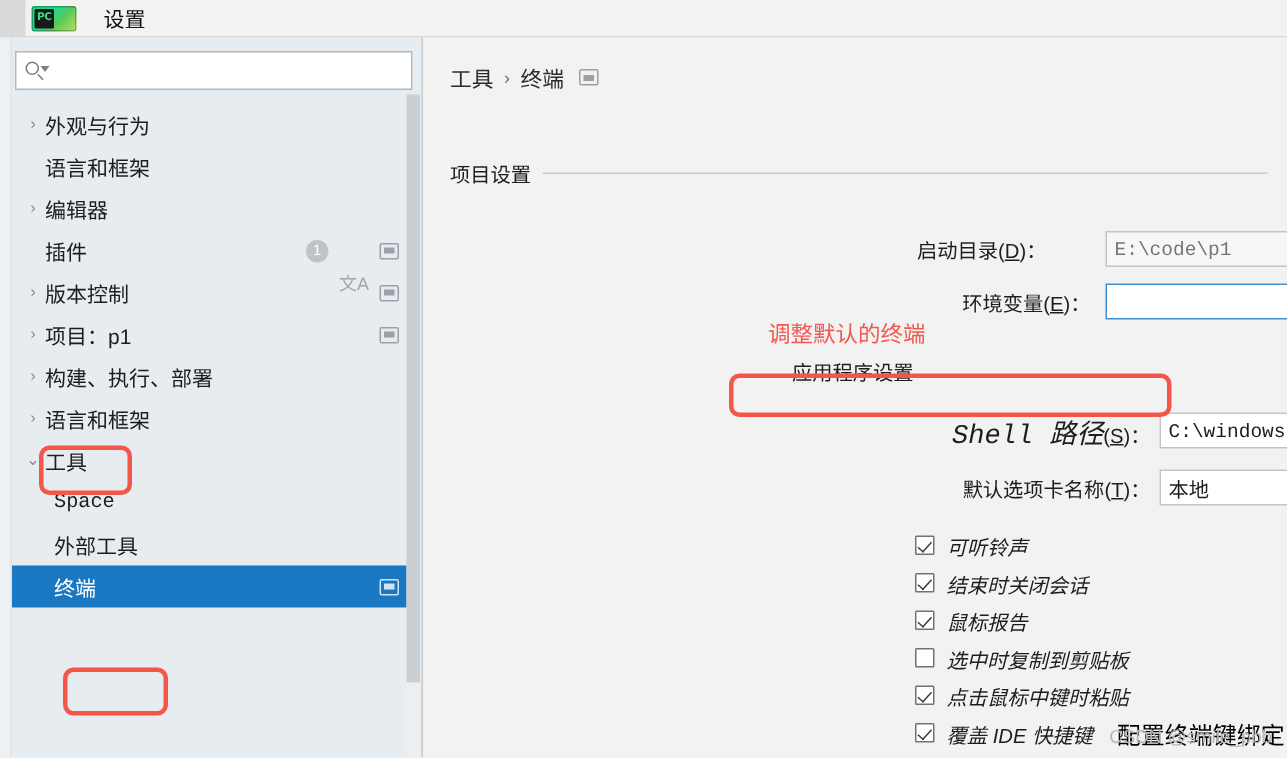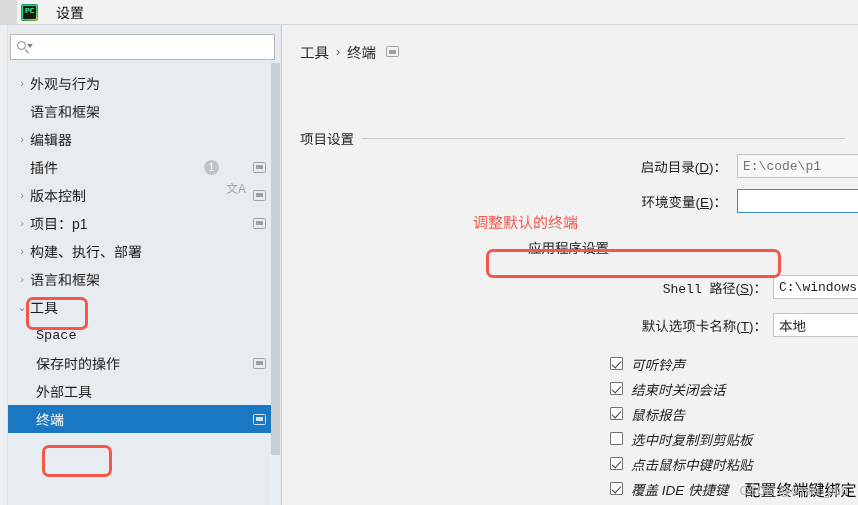--- a/index.html
+++ b/index.html
@@ -33,21 +33,21 @@
     border-bottom: 1px solid #d6d6d6;
     display: flex;
     align-items: center;
     box-sizing: border-box;
   }
   .tb-left-strip {
     width: 17px; height: 25px;
     background: #d9d9d9;
   }
   .pc-icon {
-    width: 17px; height: 17px;
+    width: 30px; height: 17px;
     margin-left: 4px;
     border-radius: 2px;
     background: linear-gradient(135deg, #21d789 0%, #21d789 38%, #5ac85a 62%, #b9e45c 100%);
     position: relative;
     box-shadow: inset 0 0 0 1px rgba(0,0,0,.25);
     flex: none;
   }
   .pc-icon::after {
     content: "";
     position: absolute;
@@ -284,39 +284,40 @@
     font-size: 13.5px;
     color: #1d1d1d;
     white-space: nowrap;
     padding-right: 8px;
   }
   .section-rule {
     flex: 1;
     height: 1px;
     background: #c8c8c8;
   }
-  #section-project { top: 103px; }
+  #section-project { top: 80px; }
   #section-app { top: 212px; flex-direction: column; }
 
   .field-row {
     position: absolute;
     display: flex;
     align-items: center;
     height: 24px;
   }
   .field-label {
     text-align: right;
     font-size: 13.5px;
     color: #1d1d1d;
     white-space: nowrap;
   }
   .field-label .mn { text-decoration: underline; }
   .field-label .mono {
     font-family: "Liberation Mono", "DejaVu Sans Mono", monospace;
-    font-size: 13px;
+    font-size: 18px;
+    font-style: italic;
   }
   .text-input {
     border: 1px solid #c3c3c3;
     background: #ffffff;
     height: 24px;
     box-sizing: border-box;
     font-family: "Liberation Mono", "DejaVu Sans Mono", monospace;
     font-size: 13px;
     color: #1d1d1d;
     padding: 0 5px;
@@ -329,21 +330,21 @@
   .text-input.focused {
     border: 1px solid #3d8fd1;
     background: #ffffff;
   }
   .text-input.cn {
     font-family: "Liberation Sans", sans-serif;
     font-size: 13.5px;
   }
 
   #row-startdir { left: 299px; top: 129px; }
-  #row-startdir .field-label { width: 145px; }
+  #row-startdir .field-label { width: 145px; text-align: center; }
   #row-startdir .text-input { width: 420px; margin-left: 10px; }
 
   #row-envvars { left: 299px; top: 164px; }
   #row-envvars .field-label { width: 145px; }
   #row-envvars .text-input { width: 420px; margin-left: 10px; }
 
   #row-shellpath { left: 299px; top: 250px; }
   #row-shellpath .field-label { width: 185px; }
   #row-shellpath .text-input { width: 380px; margin-left: 6px; }
 
@@ -389,21 +390,21 @@
   .inline-link {
     color: #000000;
     font-size: 16px;
     margin-left: 8px;
     cursor: pointer;
   }
 
   
   .annot-text {
     position: absolute;
-    left: 473px; top: 211px;
+    left: 512px; top: 211px;
     font-size: 15px;
     color: #ef5a50;
     white-space: nowrap;
     z-index: 40;
   }
   .annot-box {
     position: absolute;
     border: 3px solid #f4564a;
     border-radius: 7px;
     box-sizing: border-box;
@@ -493,26 +494,20 @@
           <span class="tree-label">语言和框架</span>
         </div>
         <div class="tree-row">
           <span class="arrow">⌄</span>
           <span class="tree-label">工具</span>
         </div>
         <div class="tree-row indent-1">
           <span class="tree-label mono">Space</span>
         </div>
         <div class="tree-row indent-1">
-          <span class="tree-label">保存时的操作</span>
-          <span class="badges">
-            <span class="badge-mon"></span>
-          </span>
-        </div>
-        <div class="tree-row indent-1">
           <span class="tree-label">外部工具</span>
         </div>
         <div class="tree-row selected indent-1">
           <span class="tree-label">终端</span>
           <span class="badges">
             <span class="badge-mon"></span>
           </span>
         </div>
       </div>
 

